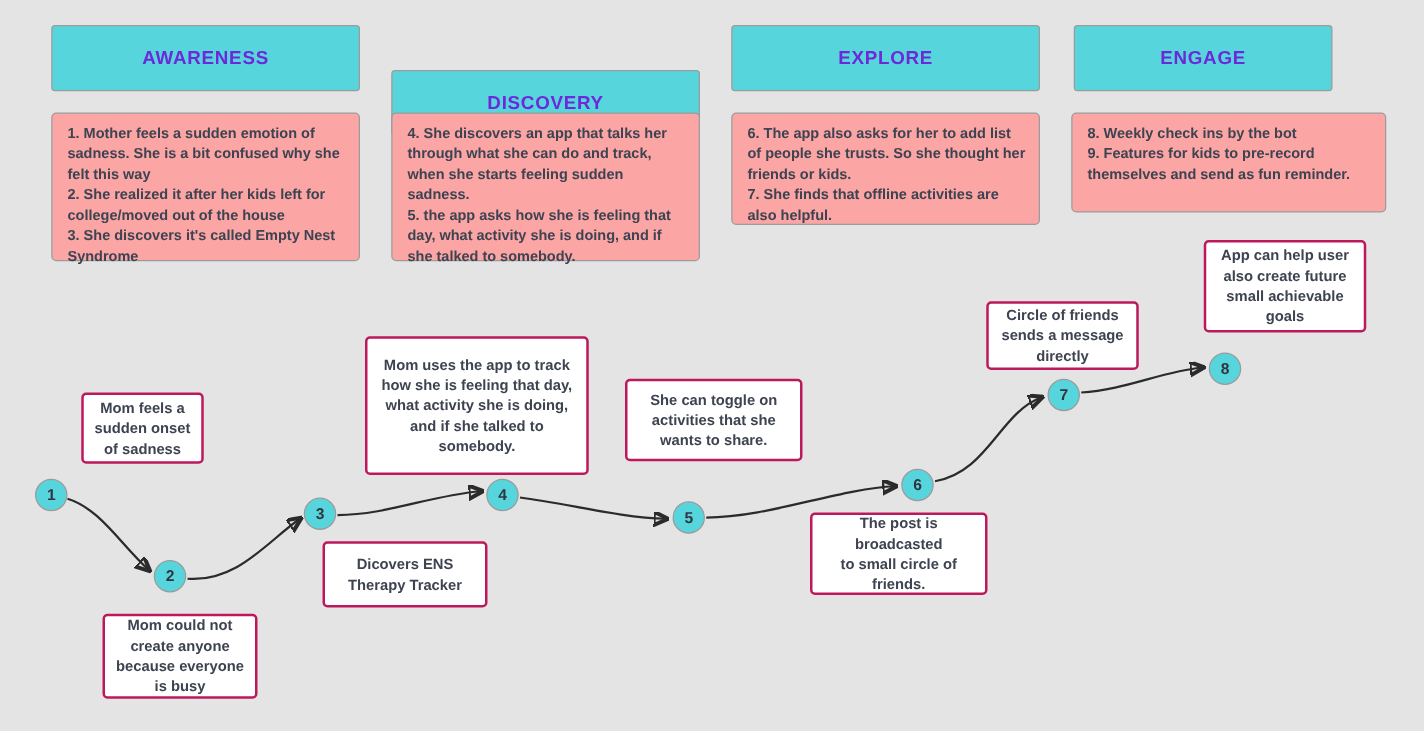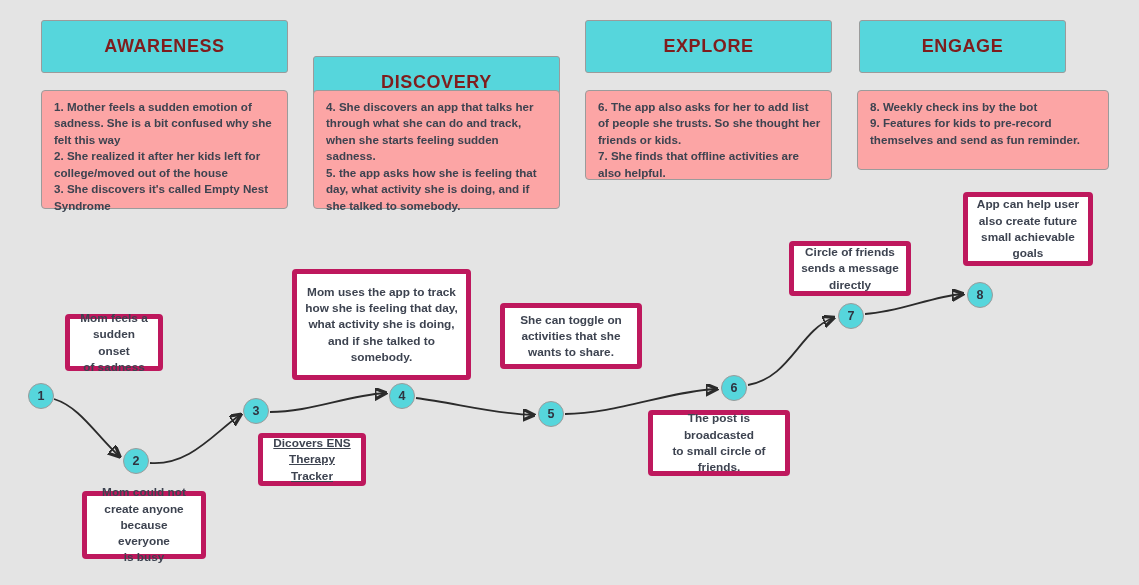--- a/index.html
+++ b/index.html
@@ -25,24 +25,24 @@
   
   .phase-header {
     position: absolute;
     background: #56d6dc;
     border: 1px solid #9b9b9b;
     border-radius: 3px;
     box-sizing: border-box;
     display: flex;
     align-items: center;
     justify-content: center;
-    font-size: 18px;
+    font-size: 15px;
     font-weight: bold;
     letter-spacing: 0.6px;
-    color: #7f1d1d;
+    color: #6d28d9;
     box-shadow: 0 0 0 0 rgba(0,0,0,0);
   }
   .phase-body {
     position: absolute;
     background: #fca5a5;
     border: 1px solid #9b9b9b;
     border-radius: 4px;
     box-sizing: border-box;
     padding: 8px 10px 8px 12px;
     font-size: 11.6px;
@@ -50,21 +50,21 @@
     line-height: 1.42;
     color: #3d4350;
     white-space: pre-line;
     text-align: left;
   }
 
   
   .note {
     position: absolute;
     background: #ffffff;
-    border: 5px solid #be185d;
+    border: 2px solid #be185d;
     border-radius: 4px;
     box-sizing: border-box;
     display: flex;
     align-items: center;
     justify-content: center;
     text-align: center;
     font-size: 11.8px;
     font-weight: bold;
     line-height: 1.38;
     color: #3d4350;
@@ -141,21 +141,21 @@
     </div>
 
   <div id="notes-layer">
       <div class="note" style="left: 25px; top: 314px; width: 98px; height: 57px; margin-left: 40px;">Mom feels a
 sudden onset
 of sadness</div>
       <div class="note" style="left: 82px; top: 491px; width: 124px; height: 68px;">Mom could not
 create anyone
 because everyone
 is busy</div>
-      <div class="note" style="left: 258px; top: 433px; width: 108px; height: 53px; text-decoration: underline;">Dicovers ENS
+      <div class="note" style="left: 258px; top: 433px; width: 132px; height: 53px;">Dicovers ENS
 Therapy Tracker</div>
       <div class="note" style="left: 292px; top: 269px; width: 179px; height: 111px;">Mom uses the app to track
 how she is feeling that day,
 what activity she is doing,
 and if she talked to
 somebody.</div>
       <div class="note" style="left: 500px; top: 303px; width: 142px; height: 66px;">She can toggle on
 activities that she
 wants to share.</div>
       <div class="note" style="left: 648px; top: 410px; width: 142px; height: 66px;">The post is

